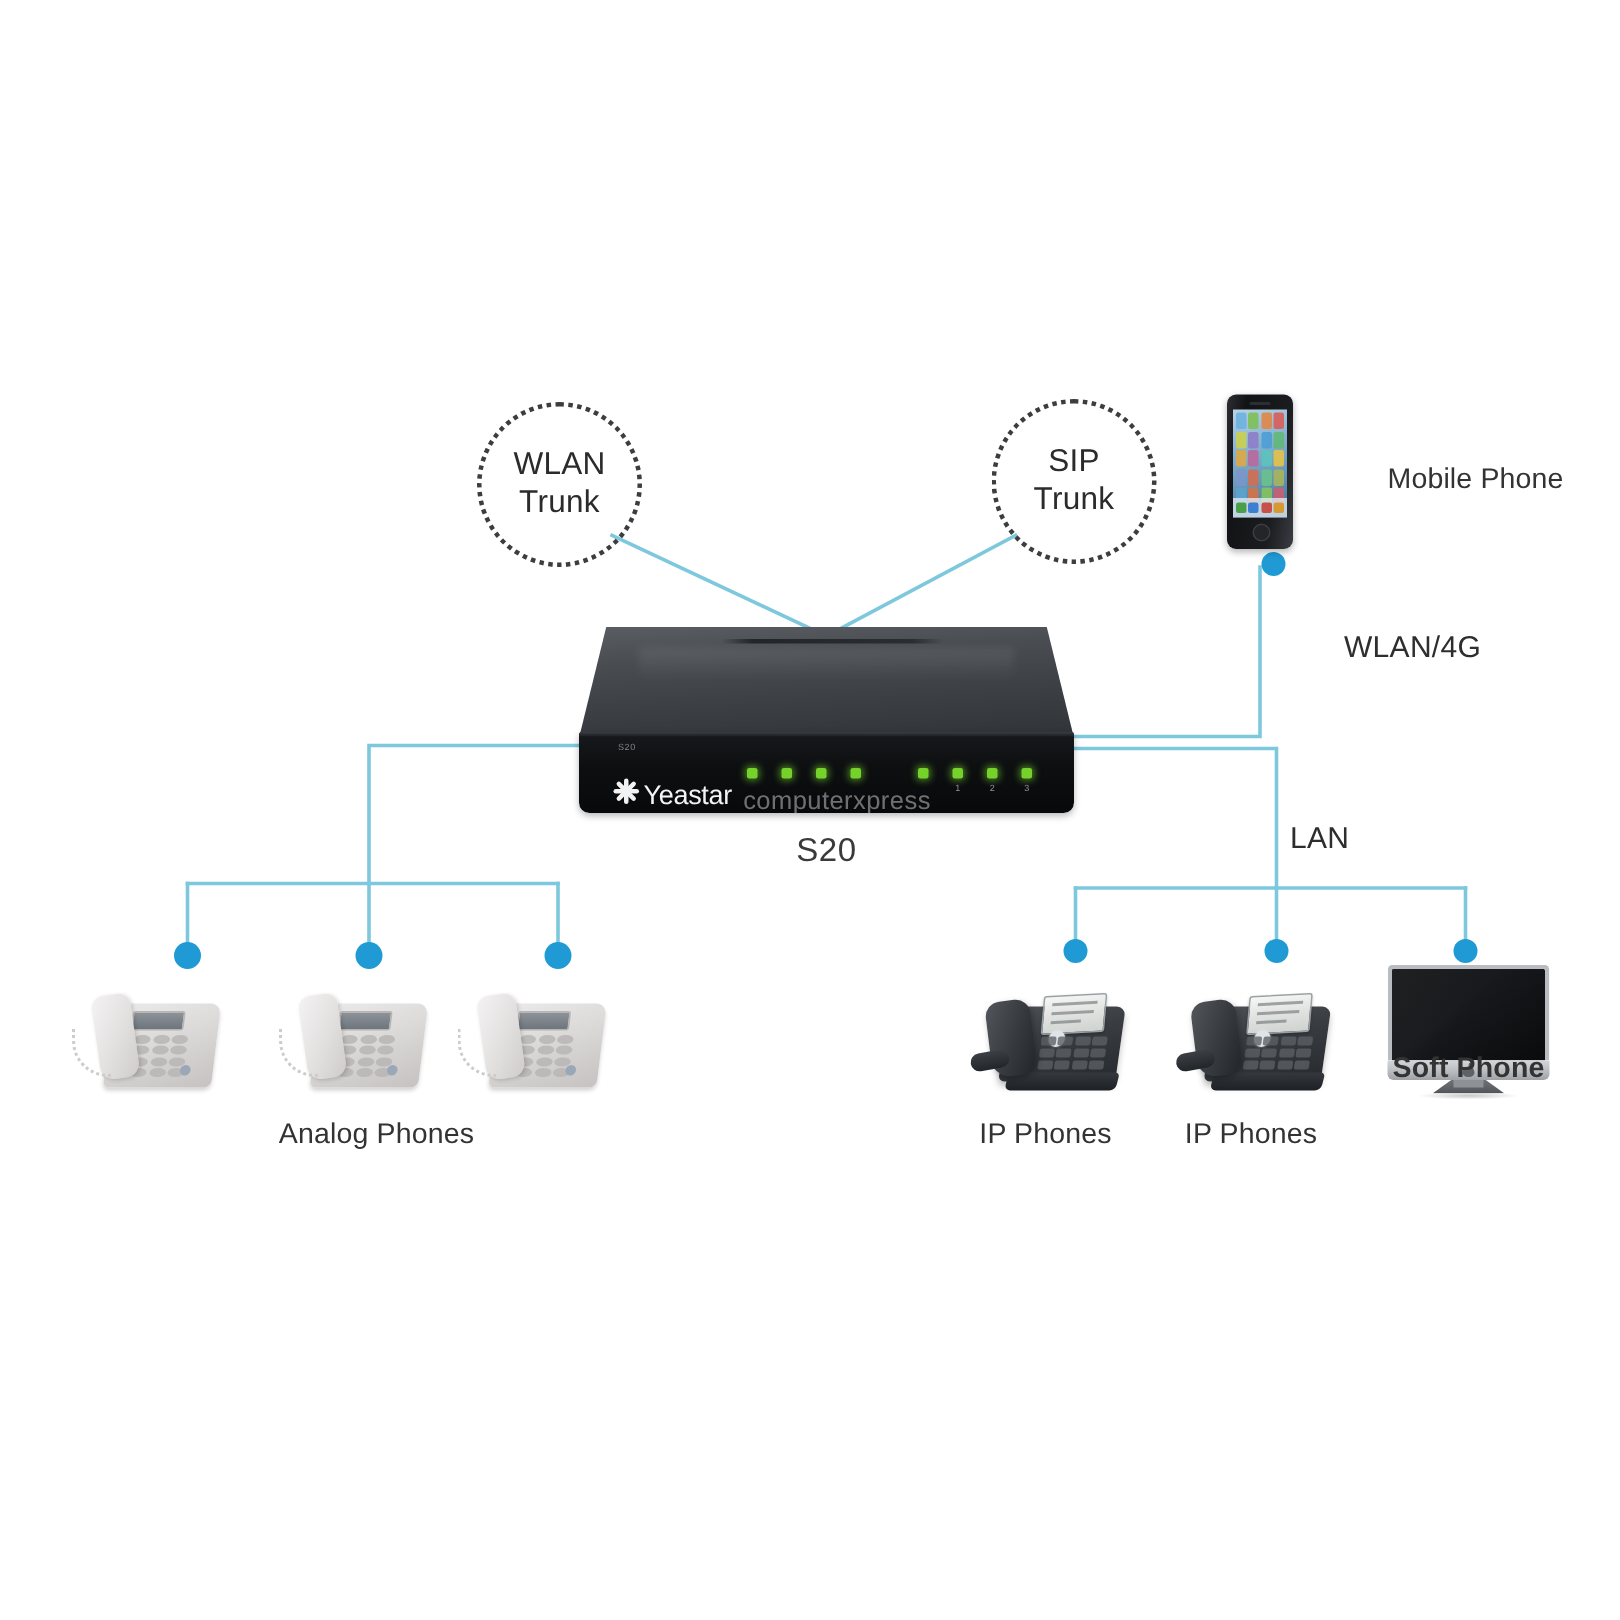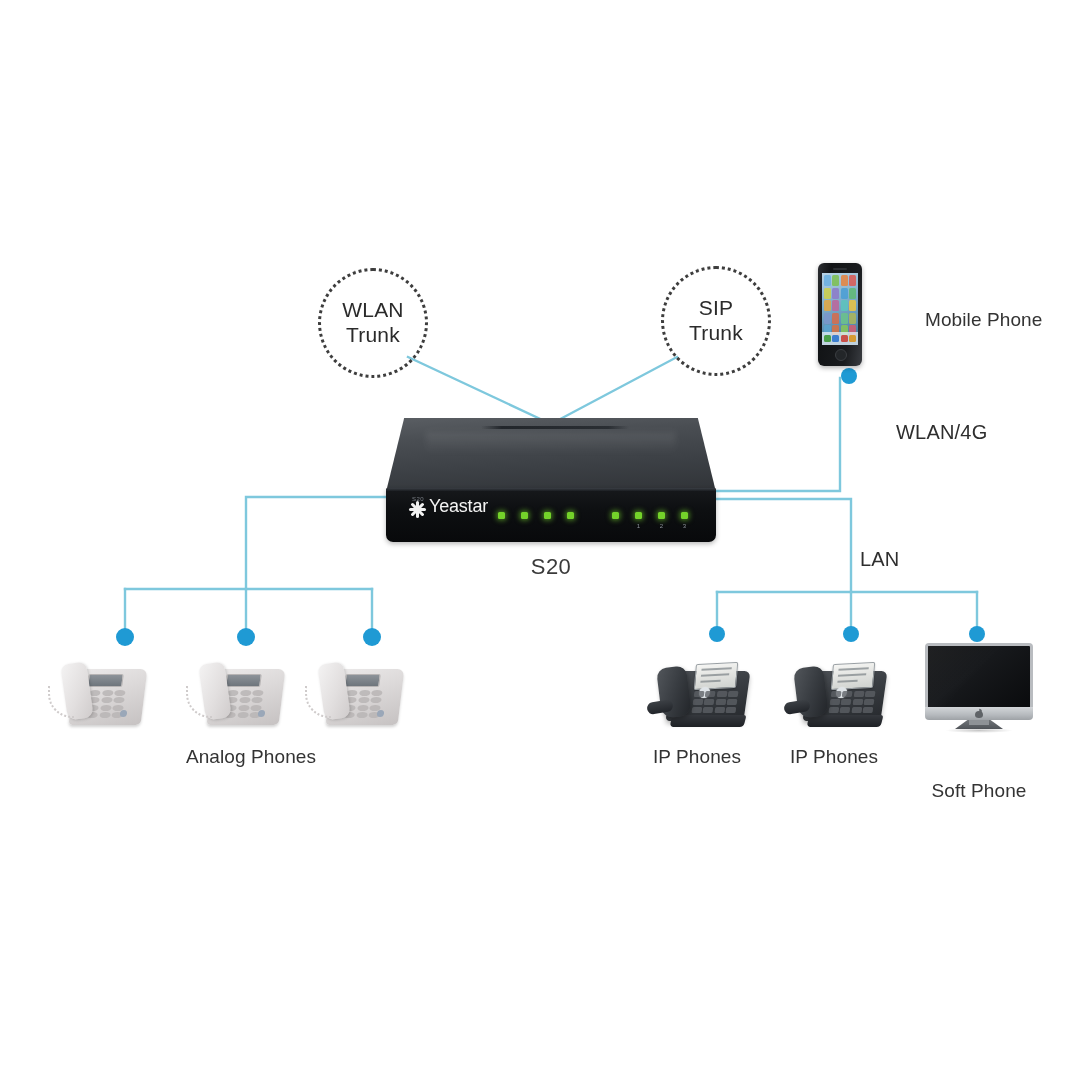--- a/index.html
+++ b/index.html
@@ -94,23 +94,23 @@
   }
   .dev-model {
     position: absolute;
     left: 26px; top: 8px;
     font-size: 6px;
     color: #7f848b;
     letter-spacing: .4px;
   }
   .dev-brand {
     position: absolute;
-    left: 24px; top: 8px;
+    left: 24px; top: 32px;
     display: flex;
-    align-items: flex-end;
+    align-items: flex-start;
     gap: 4px;
   }
   .dev-brand-mark {
     width: 15px; height: 15px;
     position: relative;
   }
   .dev-brand-mark i {
     position: absolute;
     left: 6px; top: -1px;
     width: 3px; height: 17px;
@@ -532,20 +532,21 @@
           <span class="led" style="left: 46px; background: rgb(116, 210, 42);"></span>
           <span class="led" style="left: 69px; background: rgb(116, 210, 42);"></span>
           <span class="led" style="left: 114px; background: rgb(116, 210, 42);"></span>
           <span class="led" style="left: 137px; background: rgb(116, 210, 42);"></span>
           <span class="led-num" style="left: 137px;">1</span>
           <span class="led" style="left: 160px; background: rgb(116, 210, 42);"></span>
           <span class="led-num" style="left: 160px;">2</span>
           <span class="led" style="left: 183px; background: rgb(116, 210, 42);"></span>
           <span class="led-num" style="left: 183px;">3</span>
         </div>
+      <div class="dev-watermark">computerxpress</div>
     </div>
   </div>
   <div id="device-label">S20</div>
 
   <div id="mobile-phone">
     <div class="mp-speaker"></div>
     <div class="mp-screen" id="mp-screen">
         <span class="mp-ico" style="background: rgb(111, 177, 224);"></span>
         <span class="mp-ico" style="background: rgb(127, 192, 90);"></span>
         <span class="mp-ico" style="background: rgb(224, 136, 74);"></span>
@@ -705,15 +706,15 @@
     <div class="imac-screen">
       <div class="imac-gloss"></div>
     </div>
     <div class="imac-chin">
       <span class="imac-apple"></span>
     </div>
     <div class="imac-stand"></div>
     <div class="imac-neck"></div>
     <div class="imac-shadow"></div>
   </div>
-  <div class="node-label" style="left:925px; top:780px; width:108px;">Soft Phone</div>
+  <div class="node-label" style="left:925px; top:702px; width:108px;font-weight:bold;">Soft Phone</div>
 
 </div>
 
 </body></html>

